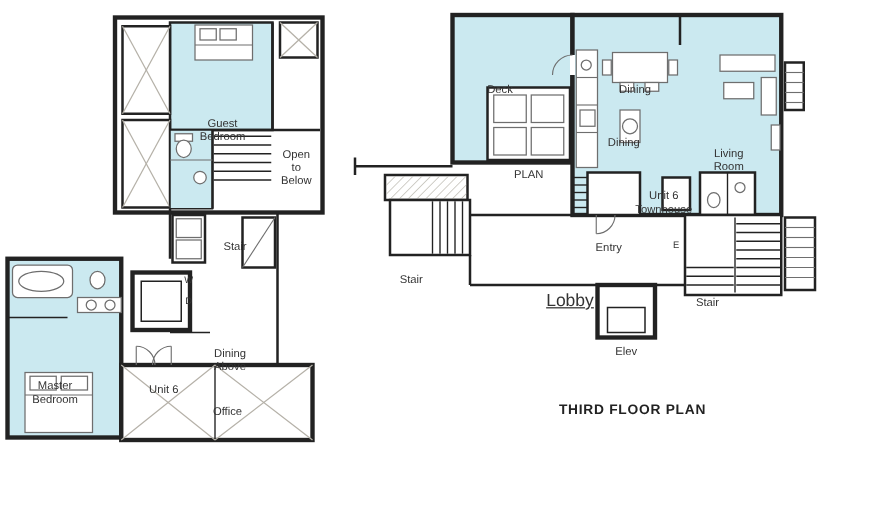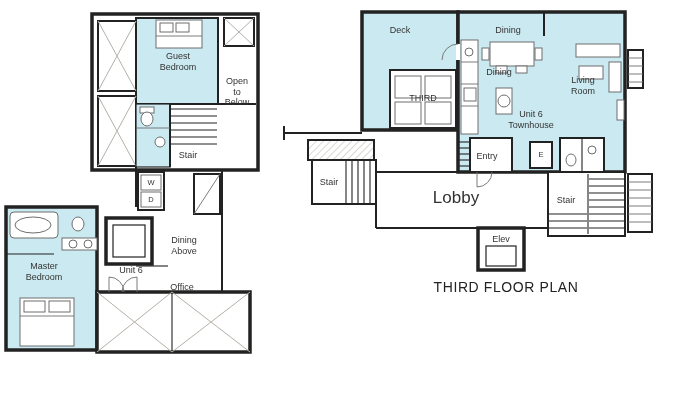--- a/index.html
+++ b/index.html
@@ -25,25 +25,25 @@
   .ln2{stroke:var(--wall);stroke-width:2;fill:none;}
   .ln1{stroke:var(--wall);stroke-width:1.1;fill:none;}
   .thin{stroke:var(--fixture);stroke-width:0.9;fill:none;}
   .f{fill:#ffffff;stroke:var(--fixture);stroke-width:1;}
   .hx{stroke:var(--hatch);stroke-width:1;fill:none;}
   .arc{stroke:var(--fixture);stroke-width:0.9;fill:none;}
   
   .label{
     position:absolute;transform:translate(-50%,-50%);
     font-size:9px;line-height:1.18;color:var(--label-text);
-    text-align:center;white-space:pre-line;pointer-events:none;
+    text-align:center;white-space:pre-line;pointer-events:none;margin-top:42px;
   }
   .label-sm{font-size:7.5px;}
-  .label-lg{font-size:17px;}
-  .plan-title{font-size:14px;letter-spacing:0.6px;color:#222;}
+  .label-lg{font-size:14px;text-decoration:underline;}
+  .plan-title{font-size:11px;letter-spacing:0.6px;color:#222;font-weight:bold;}
 </style>
 </head>
 <body>
 
 <div class="stage">
 
   <section class="plan" style="left:0;top:0;width:280px;height:407px;padding-left:20px;">
     <svg width="280" height="407" viewBox="0 0 280 407" xmlns="http://www.w3.org/2000/svg">
 
       <g>
@@ -255,21 +255,21 @@
 
         <path class="arc" d="M 212,172 A 15 15 0 0 1 197,187"></path>
         <line class="thin" x1="197" y1="172" x2="197" y2="187"></line>
 
         <line x1="178" y1="44" x2="178" y2="60" stroke="#ffffff" stroke-width="4"></line>
         <path class="arc" d="M 178,44 A 16 16 0 0 0 162,60"></path>
       </g>
     </svg>
 
     <div class="label" style="left:120px;top:30px">Deck</div>
-    <div class="label" style="left:143px;top:98px">THIRD</div>
+    <div class="label" style="left:143px;top:98px">PLAN</div>
     <div class="label" style="left:228px;top:30px">Dining</div>
     <div class="label" style="left:219px;top:72px">Dining</div>
     <div class="label" style="left:303px;top:86px">Living
 Room</div>
     <div class="label" style="left:251px;top:120px">Unit 6
 Townhouse</div>
     <div class="label" style="left:207px;top:156px">Entry</div>
     <div class="label label-sm" style="left:261px;top:155px">E</div>
     <div class="label" style="left:49px;top:182px">Stair</div>
     <div class="label label-lg" style="left:176px;top:198px">Lobby</div>

